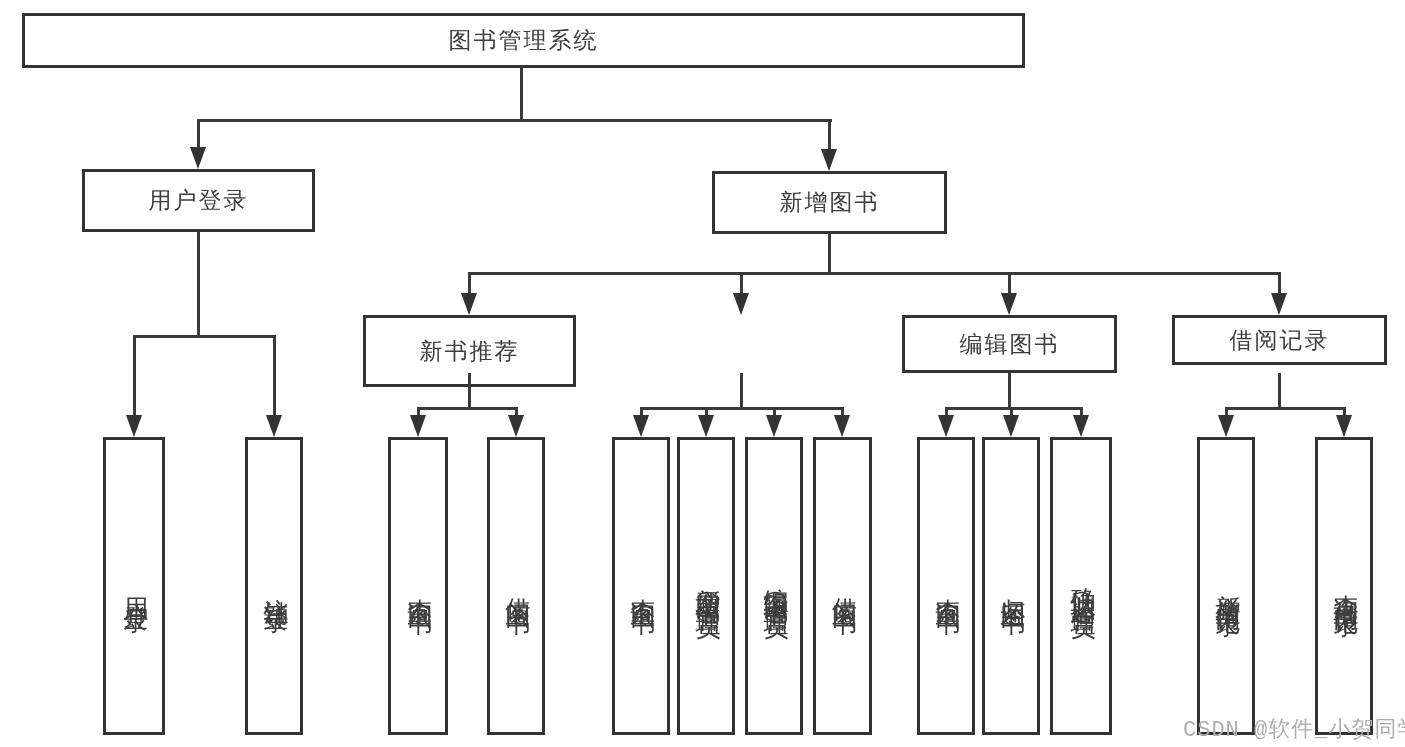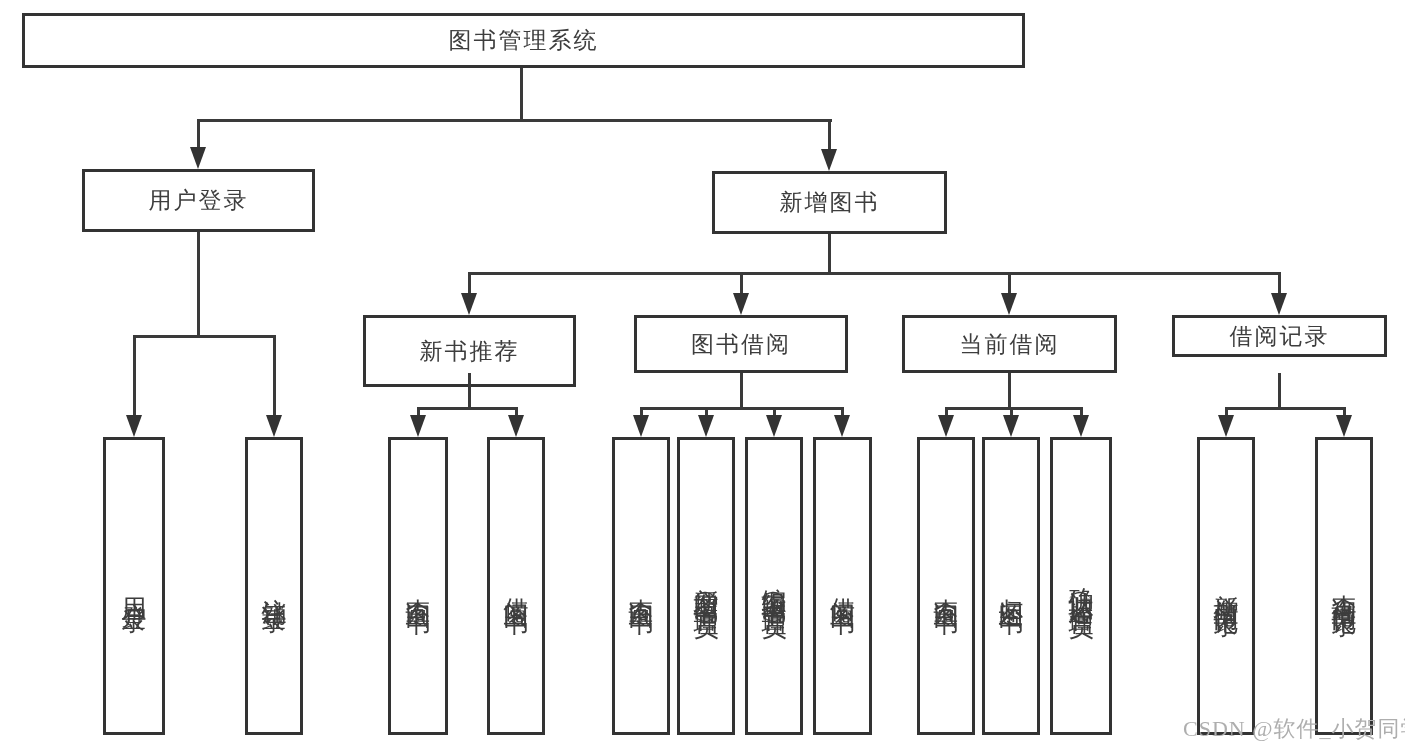--- a/index.html
+++ b/index.html
@@ -1,21 +1,21 @@
 <!DOCTYPE html>
 <html><head>
 <meta charset="utf-8">
 <style>
   html, body { margin: 0; padding: 0; background: #ffffff; }
   .canvas {
     position: relative;
     width: 1405px;
     height: 747px;
     background: #ffffff;
-    font-family: Liberation Serif, serif;
+    font-family: Liberation Mono, monospace;
     overflow: hidden;
   }
   .box {
     position: absolute;
     box-sizing: border-box;
     background: #ffffff;
     border: 3px solid #333333;
     display: flex;
     align-items: center;
     justify-content: center;
@@ -66,29 +66,26 @@
   </div>
 
   <div class="box h" style="left:712px; top:171px; width:235px; height:63px;">
     <span>新增图书</span>
   </div>
 
   <div class="box h" style="left:363px; top:315px; width:213px; height:72px;">
     <span>新书推荐</span>
   </div>
 
-  <div class="box h" style="left:634px; top:315px; width:214px; height:58px;">
-    <span>图书借阅</span>
+
+  <div class="box h" style="left:902px; top:315px; width:215px; height:58px;">
+    <span>编辑图书</span>
   </div>
 
-  <div class="box h" style="left:902px; top:315px; width:215px; height:58px;">
-    <span>当前借阅</span>
-  </div>
-
-  <div class="box h" style="left:1172px; top:315px; width:215px; height:42px;">
+  <div class="box h" style="left:1172px; top:315px; width:215px; height:50px;">
     <span>借阅记录</span>
   </div>
 
   <div class="box leaf" style="left:103px; top:437px; width:62px; height:298px;">
     <span class="vtext">用户登录</span>
   </div>
   <div class="box leaf" style="left:245px; top:437px; width:58px; height:298px;">
     <span class="vtext">注销登录</span>
   </div>
 

